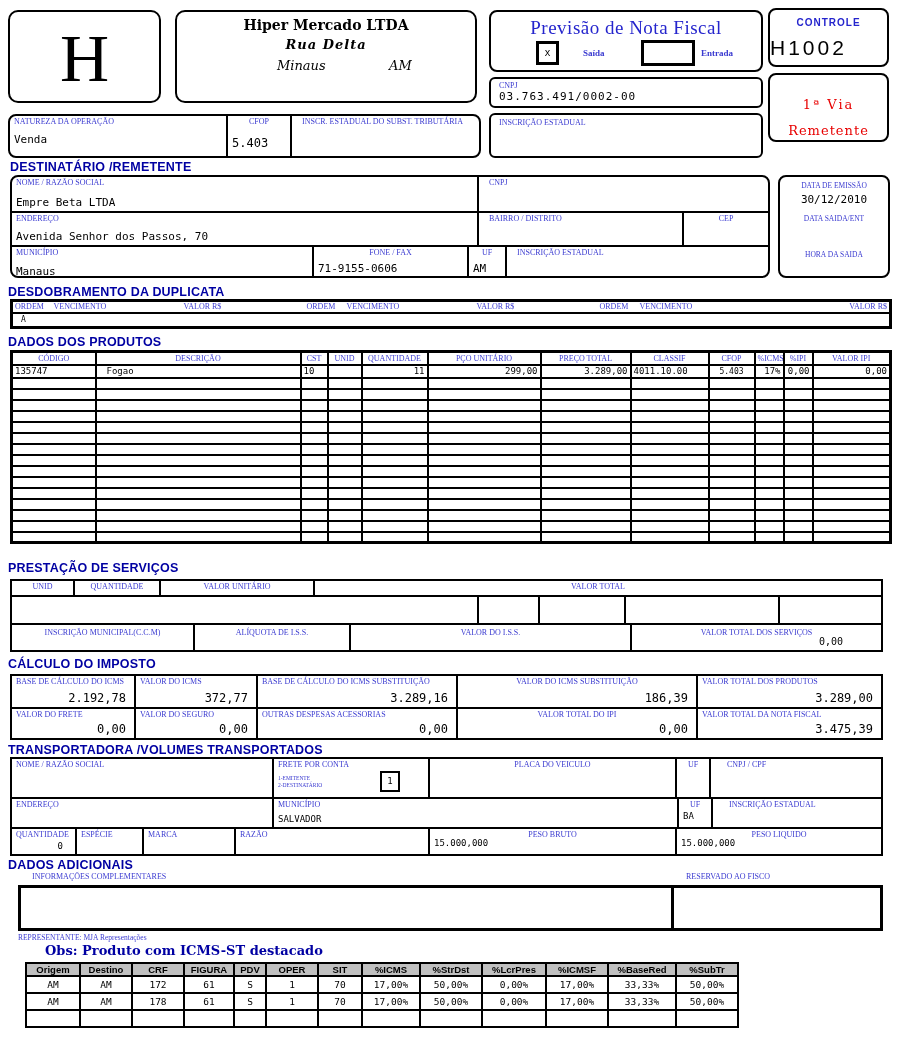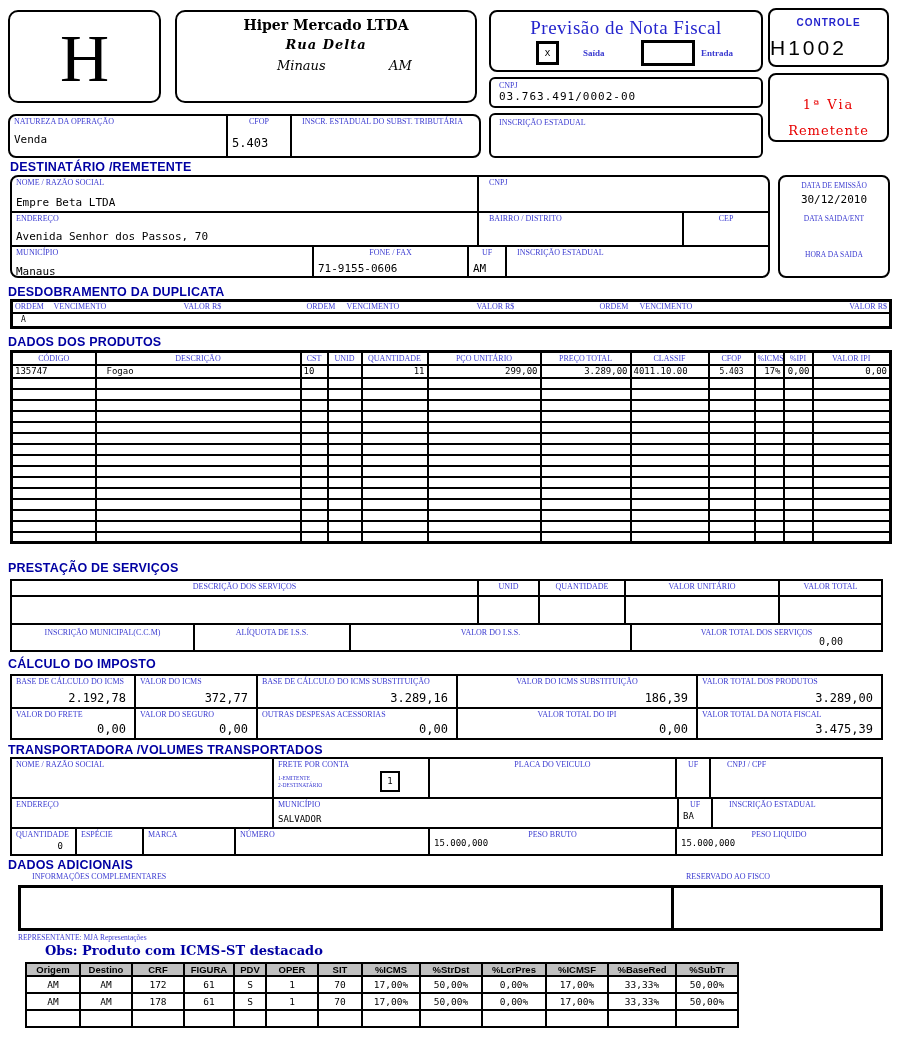--- a/index.html
+++ b/index.html
@@ -443,23 +443,20 @@
           <td></td>
           <td></td>
           <td></td>
         </tr>
       </tbody>
   </table>
 
   <div class="abs sec" style="left:8px;top:561px;">PRESTAÇÃO DE SERVIÇOS</div>
   <div class="blk" style="left:10px;top:579px;width:873px;">
     <div class="brow" style="height:14px;">
-      <div class="bcell" style="width:465px;">
-          <span class="lblc lbl">DESCRIÇÃO DOS SERVIÇOS</span>
-        </div>
       <div class="bcell" style="width:61px;">
           <span class="lblc lbl">UNID</span>
         </div>
       <div class="bcell" style="width:86px;">
           <span class="lblc lbl">QUANTIDADE</span>
         </div>
       <div class="bcell" style="width:154px;">
           <span class="lblc lbl">VALOR UNITÁRIO</span>
         </div>
       <div class="bcell" style="flex:1;">
@@ -583,21 +580,21 @@
         <span class="lbl">QUANTIDADE</span>
         <span class="valr val" style="font-size:9px;right:12px;">0</span>
       </div>
       <div class="bcell" style="width:67px;">
           <span class="lbl">ESPÉCIE</span>
         </div>
       <div class="bcell" style="width:92px;">
           <span class="lbl">MARCA</span>
         </div>
       <div class="bcell" style="width:194px;">
-          <span class="lbl">NÚMERO</span>
+          <span class="lbl">RAZÃO</span>
         </div>
       <div class="bcell" style="width:247px;">
         <span class="lblc lbl">PESO BRUTO</span>
         <span class="valc">
             <span class="val" style="font-size:9px;">15.000,000</span>
           </span>
       </div>
       <div class="bcell" style="flex:1;">
         <span class="lblc lbl">PESO LIQUIDO</span>
         <span class="valc">

